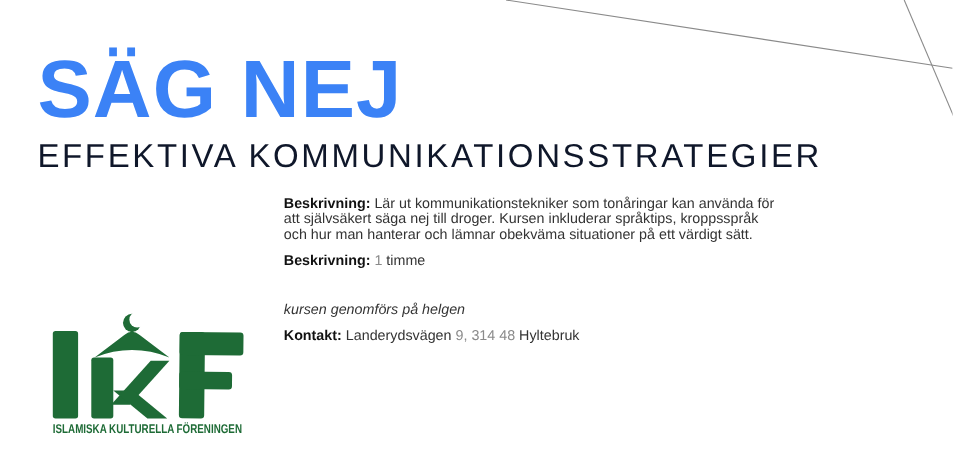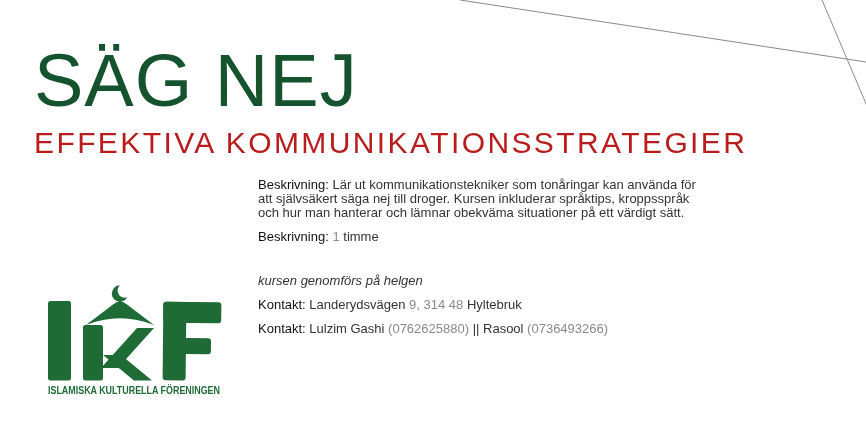--- a/index.html
+++ b/index.html
@@ -3,35 +3,35 @@
 <meta charset="utf-8">
 <style>
   html, body { margin: 0; padding: 0; background: #ffffff; }
   body { width: 866px; height: 425px; position: relative; overflow: hidden;
          font-family: "Liberation Sans", sans-serif; }
 
   .deco-lines { position: absolute; top: 0; left: 0; pointer-events: none; }
 
   .title {
     position: absolute; left: 34px; top: 44px; margin: 0;
-    font-size: 74px; font-weight: 400; line-height: 1;
-    letter-spacing: 1px; color: #14532d; white-space: nowrap;
+    font-size: 74px; font-weight: 700; line-height: 1;
+    letter-spacing: 1px; color: #3b82f6; white-space: nowrap;
   }
   .subtitle {
     position: absolute; left: 34px; top: 128px; margin: 0;
     font-size: 30px; font-weight: 400; line-height: 1;
-    letter-spacing: 2.4px; color: #b91c1c; white-space: nowrap;
+    letter-spacing: 2.4px; color: #0f172a; white-space: nowrap;
   }
 
   .info {
     position: absolute; left: 258px; top: 178px; width: 452px;
     font-size: 13px; line-height: 14px; color: #333333;
   }
   .info p { margin: 0 0 10px 0; }
-  .info b { font-weight: 400; color: #111111; }
+  .info b { font-weight: 700; color: #111111; }
   .info .spacer-top { margin-top: 30px; font-style: italic; }
   .num { color: #8a8a8a; }
 
   .logo {
     position: absolute; left: 40px; top: 283px; width: 185px; height: 118px;
   }
   .logo svg { display: block; }
   .logo text {
     font-family: "Liberation Sans", sans-serif;
     font-weight: 700;
@@ -52,21 +52,20 @@
   <p><b>Beskrivning:</b> <span>Lär ut kommunikationstekniker som tonåringar kan använda för att självsäkert säga nej till droger. Kursen inkluderar språktips, kroppsspråk och hur man hanterar och lämnar obekväma situationer på ett värdigt sätt.</span></p>
 
 
   <p><b>Beskrivning:</b> <span><span class="num">1</span> timme</span></p>
 
 
   <p class="spacer-top">kursen genomförs på helgen</p>
 
   <p><b>Kontakt:</b> <span>Landerydsvägen <span class="num">9, 314 48</span> Hyltebruk</span></p>
 
-  <p><b>Kontakt:</b> <span>Lulzim Gashi <span class="num">(0762625880)</span> || Rasool <span class="num">(0736493266)</span></span></p>
 </div>
 
 <div class="logo">
   <svg width="185" height="118" viewBox="0 0 185 118" role="img" aria-label="IKF">
     <g fill="#1e6b36">
 
       <rect x="8" y="18" width="23" height="79.5" rx="2.5"></rect>
 
       <g>
         <rect x="43" y="42" width="20" height="55.5" rx="2.5"></rect>

